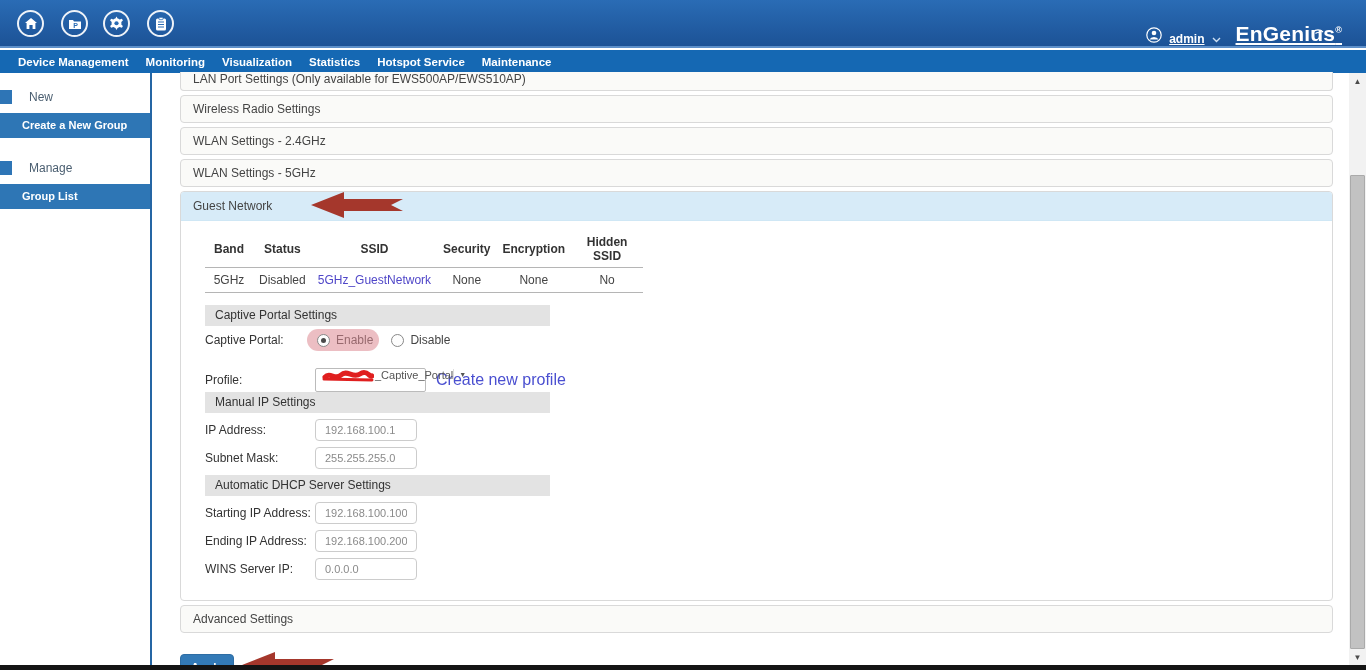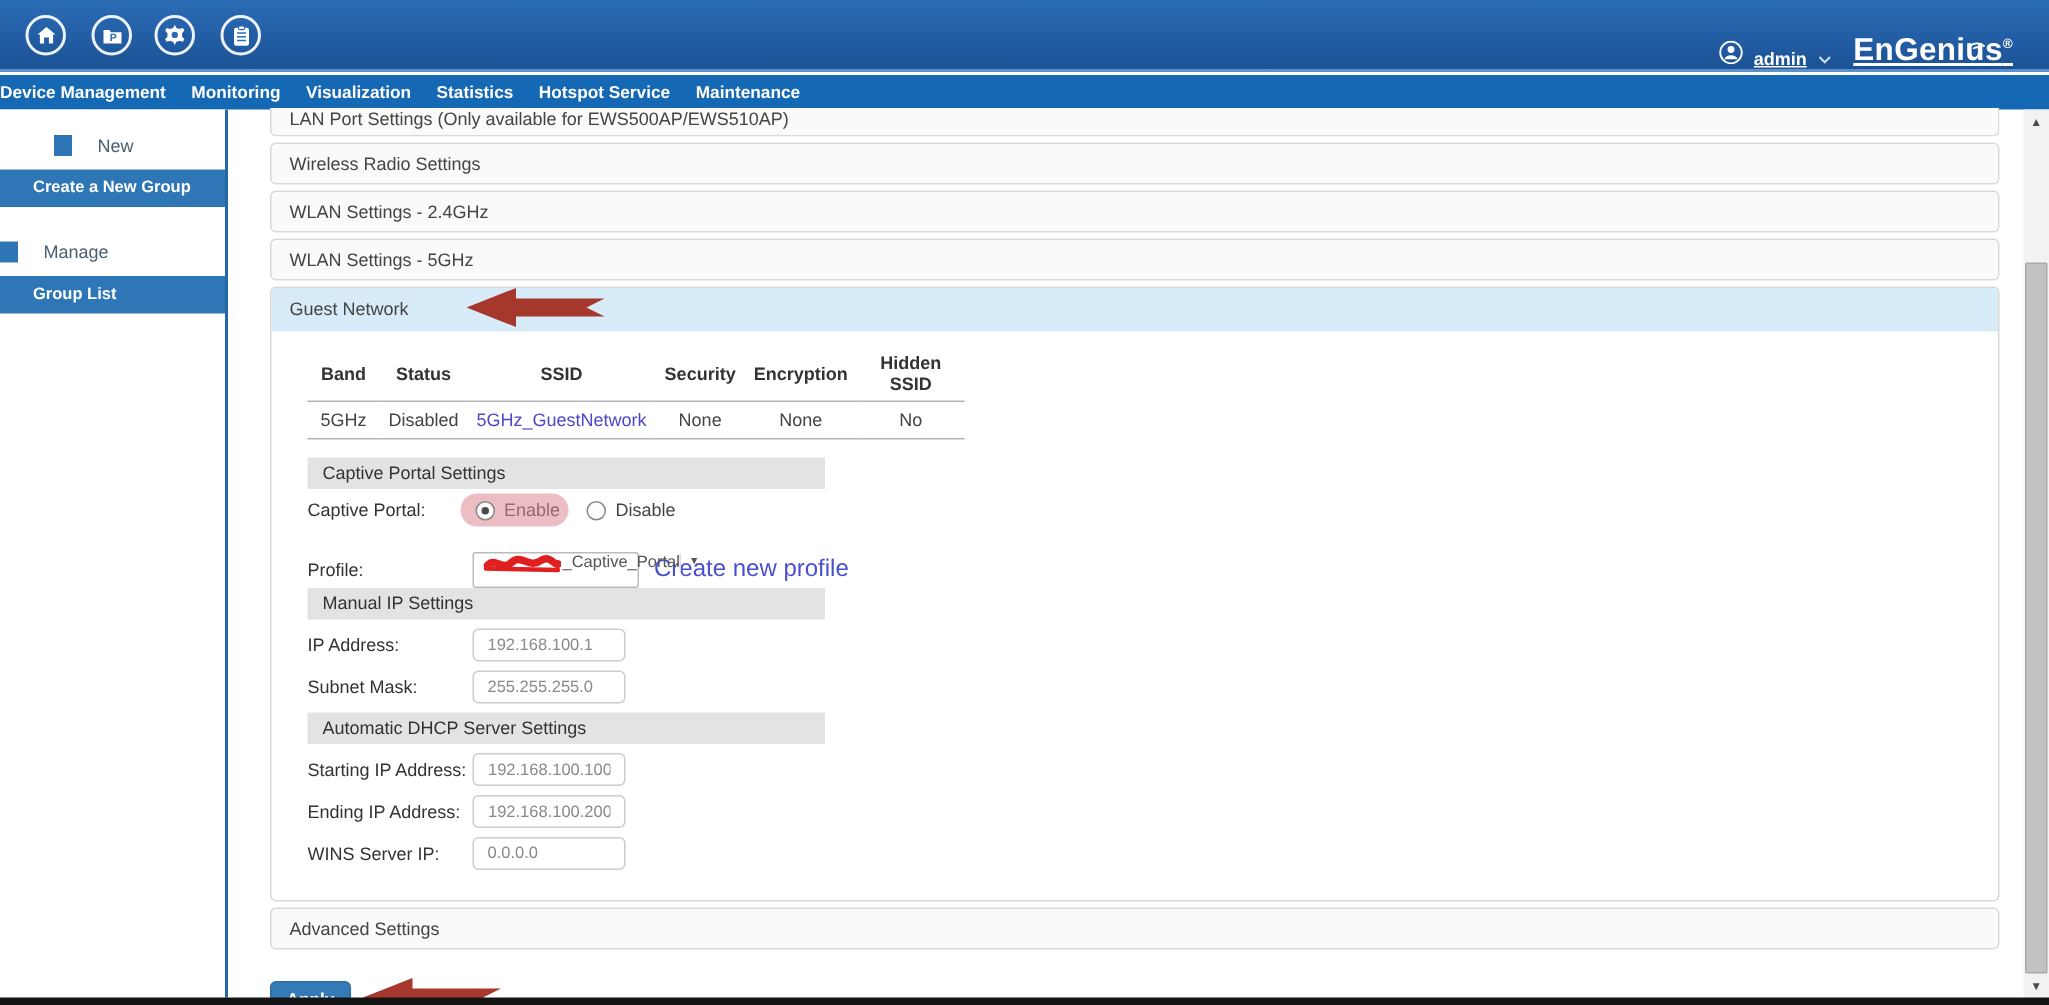--- a/index.html
+++ b/index.html
@@ -16,31 +16,31 @@
              display:flex; align-items:center; justify-content:center; color:#fff; }
   .userarea { position:absolute; right:24px; top:0; height:46px;
               display:flex; align-items:flex-end; gap:7px; color:#fff;text-decoration:underline; }
   .admin-name { font-size:12px; font-weight:bold; }
   .logo { font-size:21px; font-weight:bold; position:relative; margin-left:8px; letter-spacing:.2px; }
   .logo sup { font-size:9px; vertical-align:super; }
   .logo .arcs { position:absolute; top:-7px; right:15px; }
 
   
   .navbar { position:absolute; top:50px; left:0; right:0; height:23px; background:#1568b3;
-            display:flex; align-items:center; }
+            display:flex; align-items:center; padding-left:18px; }
   .nav-item { color:#fff; font-weight:bold; font-size:11.5px; margin-right:17px; cursor:pointer; white-space:nowrap; }
 
   
   .sidebar { position:absolute; top:73px; left:0; width:152px; bottom:5px;
              background:#fff; border-right:2px solid #2566a4; }
   .side-head { display:flex; align-items:center; color:#4a5e70; font-size:12px; }
   .side-head .bullet { width:12px; height:14px; background:#2e75b6; margin-right:17px; }
   .side-item { display:block; background:#2e76b5; color:#fff; font-weight:bold; font-size:11px;
                padding:6px 4px 7px 22px; margin-top:9px; cursor:pointer; }
-  .sh-new { margin-top:17px;padding-left:36px; } .sh-manage { margin-top:23px; }
+  .sh-new { margin-top:17px; } .sh-manage { margin-top:23px; }
 
   
   .content { position:absolute; left:180px; top:72px; width:1153px; }
   .panel { background:#fafaf8; border:1px solid #d9d9d9; border-radius:4px;
            margin-bottom:4px; color:#444; }
   .panel-h { padding:6px 12px; font-size:12px; line-height:14px; }
   .panel-cut { height:19px; overflow:hidden; border-top:none; border-radius:0 0 4px 4px;
                display:flex; align-items:flex-end; }
   .panel-cut .panel-h { padding:2px 12px 4px; }
   .panel-guest { background:#fff; margin-bottom:4px; }

